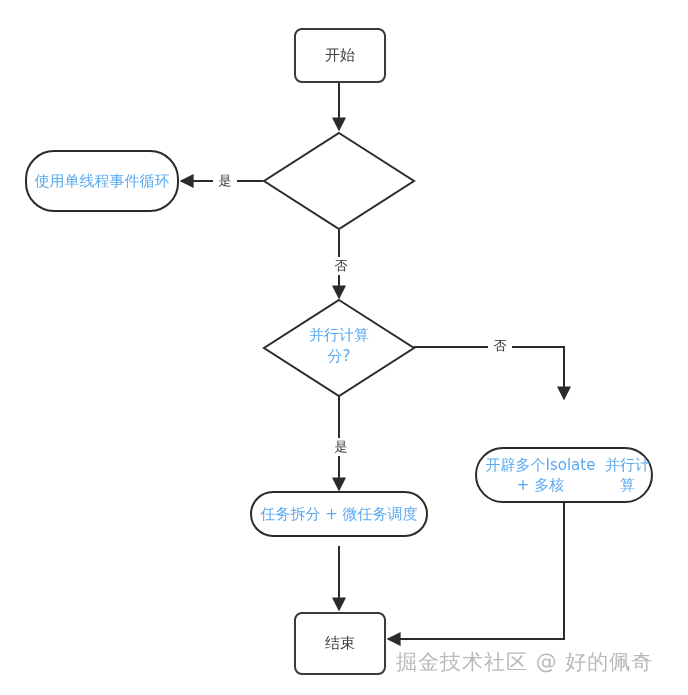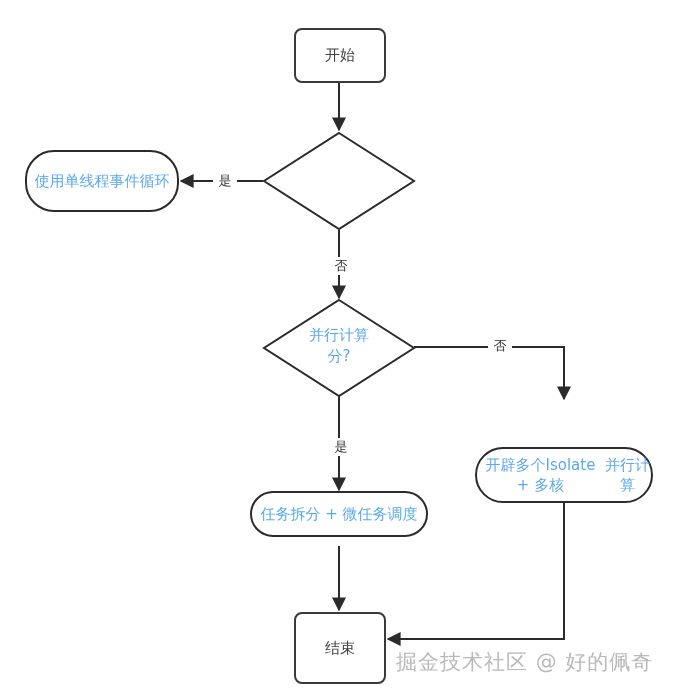--- a/index.html
+++ b/index.html
@@ -116,21 +116,21 @@
 
 <div class="node process" style="left:475px; top:400px; width:178px; height:56px; margin-top:47px;">
   <div>开辟多个Isolate + 多核</div>
   <div>并行计算</div>
 </div>
 
 <div class="node process" style="left:250px; top:491px; width:178px; height:46px;">
   <span>任务拆分 + 微任务调度</span>
 </div>
 
-<div class="node terminal" style="left:294px; top:612px; width:92px; height:72px;">
+<div class="node terminal" style="left:294px; top:612px; width:92px; height:63px;">
   <span>结束</span>
 </div>
 
 <div class="edge-label" style="left:213px; top:172px; width:20px;">是</div>
 <div class="edge-label" style="left:329px; top:257px; width:20px;">否</div>
 <div class="edge-label" style="left:488px; top:337px; width:20px;">否</div>
 <div class="edge-label" style="left:329px; top:438px; width:20px;">是</div>
 
 <div class="watermark" style="left:396px; top:648px;">掘金技术社区 @ 好的佩奇</div>
 

